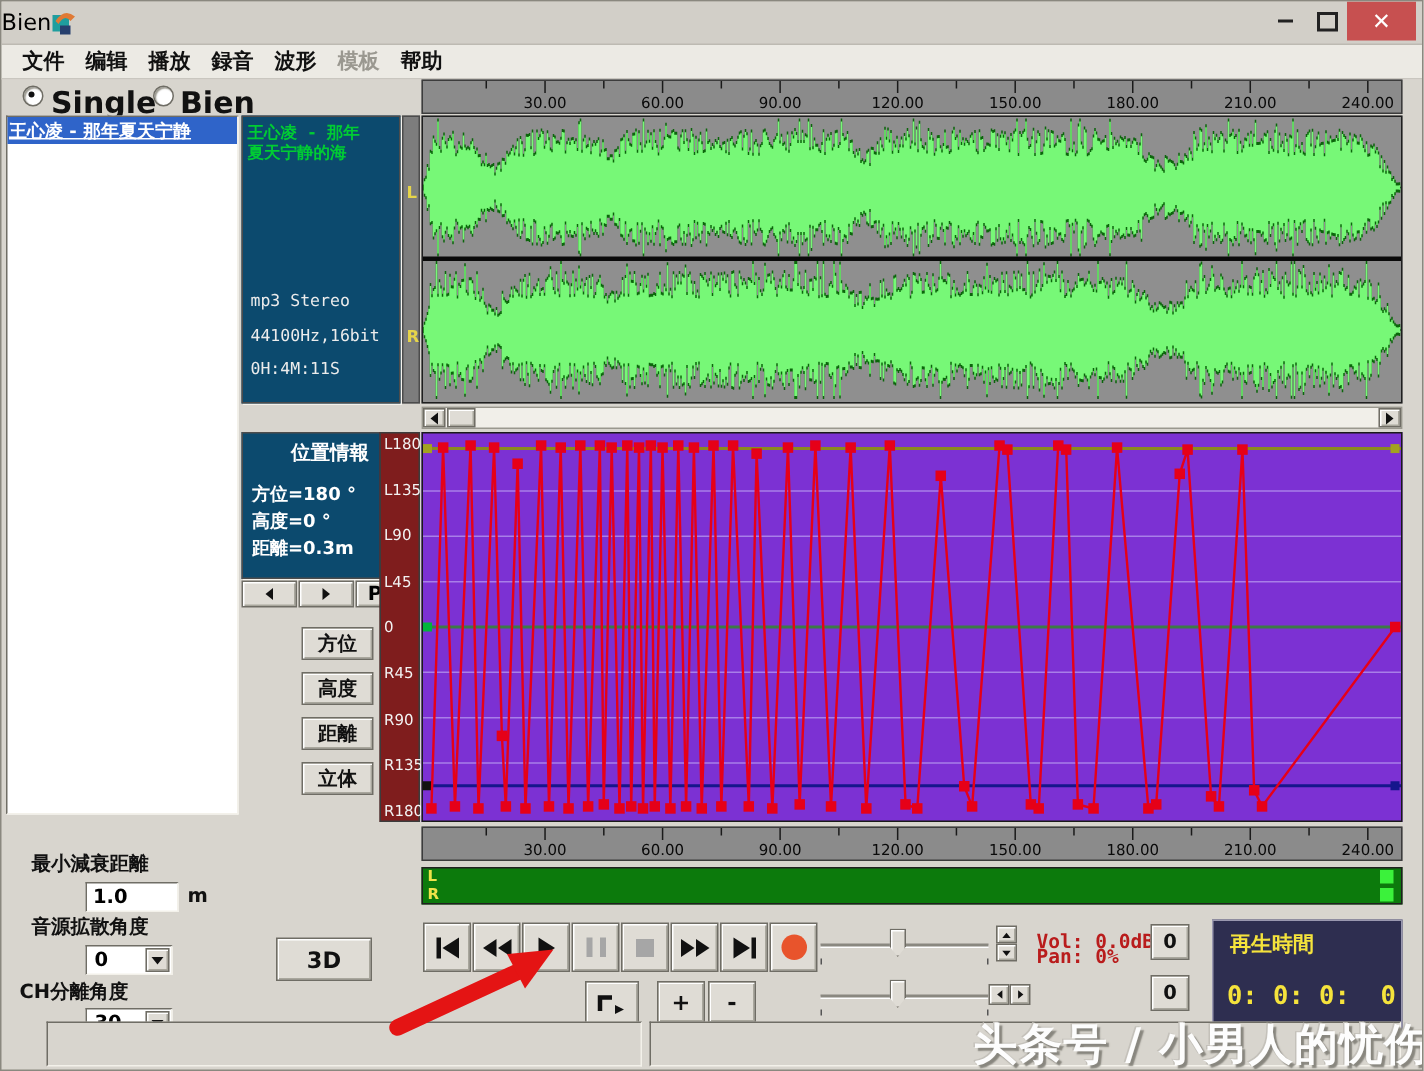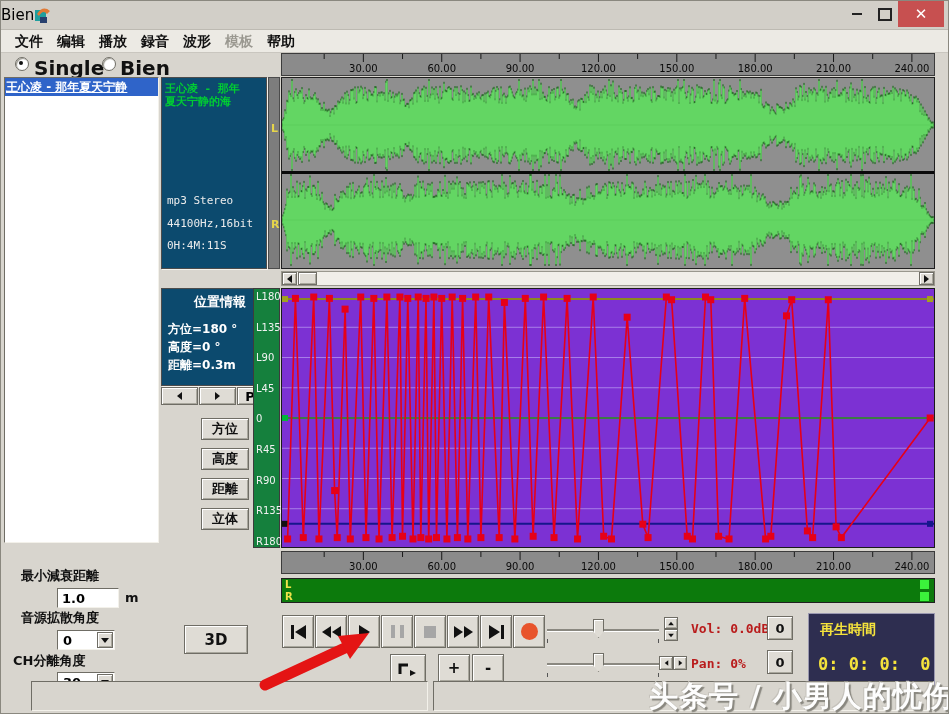--- a/index.html
+++ b/index.html
@@ -44,21 +44,21 @@
   .wfbox{position:absolute;left:280px;top:76px;width:654px;height:192px;background:#8f8f8f;border:1px solid #1f1f1f;box-sizing:border-box;}
   .hscroll{position:absolute;left:280px;top:270px;width:654px;height:15px;background:#f1efe9;border:1px solid #9a988e;box-sizing:border-box;}
   .hs-btn{position:absolute;top:0;width:15px;height:13px;}
   .hs-thumb{position:absolute;left:16px;top:0;width:19px;height:13px;background:#dfdcd5;border:1px solid #6f6d65;
     box-shadow:inset 1px 1px 0 #fff,inset -1px -1px 0 #a9a79d;box-sizing:border-box;}
   .tri{width:0;height:0;}
   .tri-left{border-top:4px solid transparent;border-bottom:4px solid transparent;border-right:5px solid #111;}
   .tri-right{border-top:4px solid transparent;border-bottom:4px solid transparent;border-left:5px solid #111;}
   .tri-up{border-left:4px solid transparent;border-right:4px solid transparent;border-bottom:5px solid #111;}
   .tri-down{border-left:4px solid transparent;border-right:4px solid transparent;border-top:5px solid #111;}
-  .panaxis{position:absolute;left:252px;top:287px;width:27px;height:260px;background:#15803d;border:1px solid #3c3c3c;box-sizing:border-box;}
+  .panaxis{position:absolute;left:252px;top:287px;width:27px;height:260px;background:#7f1d1d;border:1px solid #3c3c3c;box-sizing:border-box;}
   .ylab{position:absolute;left:2px;color:#f2f2f2;font-size:10px;line-height:11px;}
   .chartbox{position:absolute;left:280px;top:287px;width:654px;height:260px;background:#7c31d3;border:1px solid #1a1a1a;box-sizing:border-box;}
   
   .pospanel{position:absolute;left:160px;top:287px;width:106px;height:98px;color:#fff;}
   .pos-title{position:absolute;left:6px;top:4px;font-size:13px;font-weight:bold;margin-left:26px;}
   .pos-line{position:absolute;left:6px;font-size:12px;font-weight:bold;}
   .navbtn{position:absolute;top:386px;height:18px;}
   .trackbtn{position:absolute;left:200px;width:48px;height:22px;font-size:13px;font-weight:bold;color:#111;}
   
   .paramlabel{position:absolute;font-size:13px;font-weight:bold;color:#111;}
@@ -448,21 +448,21 @@
   <div class="tick" style="left:546px;top:672px"></div>
     <div class="tick" style="left:657px;top:672px"></div>
   <div class="spin-h" style="left:658px;top:655px">
     <div class="btn" style="left:0">
         <div class="tri tri-left" style="transform:scale(0.7)"></div>
       </div>
     <div class="btn" style="left:14px">
         <div class="tri tri-right" style="transform:scale(0.7)"></div>
       </div>
   </div>
-  <div class="mixlabel" style="left:690px;top:655px">Pan: 0%</div>
+  <div class="mixlabel" style="left:690px;top:630px">Pan: 0%</div>
   <div class="zerobtn btn" style="top:649px">0</div>
 
   <div class="timebox">
     <div class="time-title">再生時間</div>
     <div class="time-value">0: 0: 0:  0</div>
   </div>
 
   <div class="statuscell" style="left:30px;width:397px"></div>
   <div class="statuscell" style="left:432px;width:501px"></div>
 

